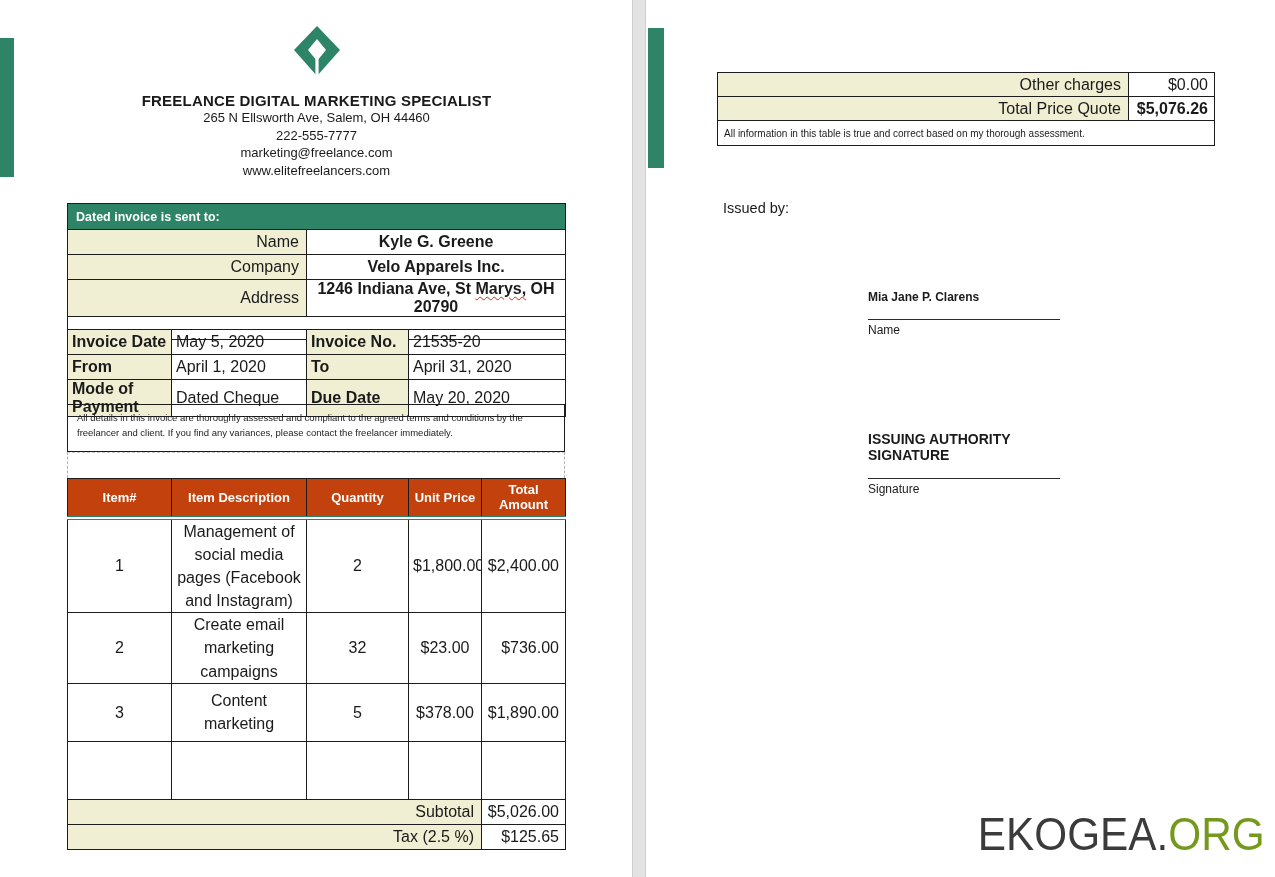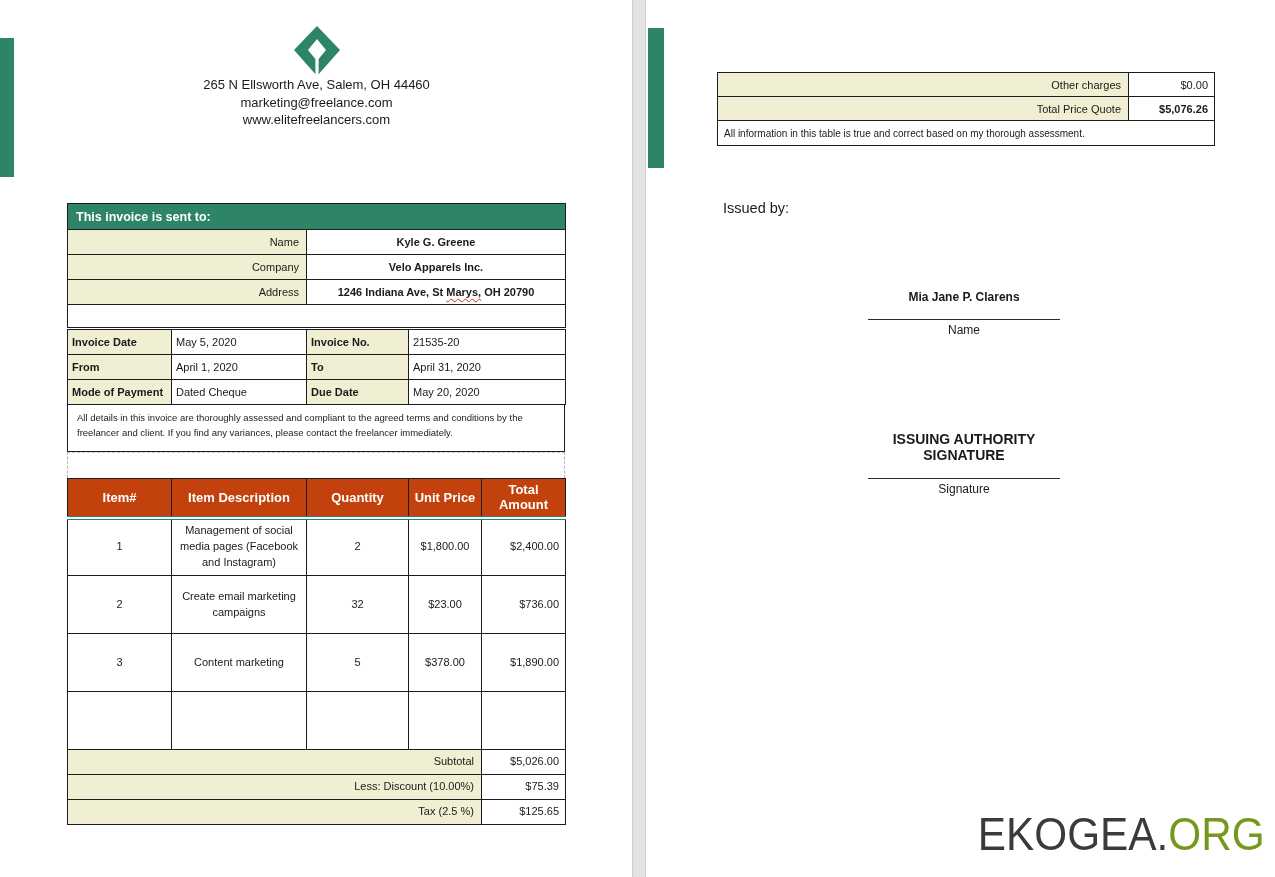--- a/index.html
+++ b/index.html
@@ -17,21 +17,21 @@
   .green-bar.right-page { left:648px; top:28px; width:16px; height:140px; }
 
   
   .letterhead { position:absolute; left:68px; top:26px; width:497px; text-align:center; }
   .letterhead svg { display:block; margin:0 auto; }
   .lh-title { font-size:15px; font-weight:bold; margin-top:16px; letter-spacing:.2px; }
   .lh-line  { font-size:13px; line-height:17.5px; }
 
   
   table { border-collapse:collapse; table-layout:fixed; }
-  td, th { border:1px solid #1c1c1c; font-size:11px; padding:0 4px; overflow:hidden; }
+  td, th { border:1px solid #1c1c1c; font-size:16px; padding:0 4px; overflow:hidden; }
   .khaki { background:#f0efd3; }
 
   
   .recipient { position:absolute; left:67px; top:203px; width:498px; }
   .recipient th.bar { background:#2e8466; color:#fff; text-align:left;
     font-size:12.5px; height:26px; padding-left:8px; }
   .recipient td.lab { text-align:right; height:25px; padding-right:7px; }
   .recipient td.val { text-align:center; font-weight:bold; }
   .recipient tr.empty td { height:23px; }
 
@@ -61,21 +61,21 @@
   
   .totals { position:absolute; left:717px; top:72px; width:497px; }
   .totals td { height:24px; }
   .totals td.lab { text-align:right; padding-right:7px; }
   .totals td.val { text-align:right; padding-right:6px; }
   .totals td.val.bold { font-weight:bold; }
   .totals td.note { text-align:left; font-size:10px; height:25px; padding-left:6px; }
 
   .issued-by { position:absolute; left:723px; top:200px; font-size:14.5px; color:#1a1a1a; }
 
-  .sig-block { position:absolute; width:192px; text-align:center; }
+  .sig-block { position:absolute; width:192px; text-align:left; }
   .sig-block.name-pos { left:868px; top:290px; }
   .sig-block.sign-pos { left:868px; top:431px; }
   .sig-title { font-weight:bold; font-size:12px; }
   .sig-block.sign-pos .sig-title { font-size:14px; }
   .sig-line { border-top:1px solid #2b2b2b; margin-top:15px; }
   .sig-caption { font-size:12px; margin-top:3px; }
 
   
   .brand { position:absolute; right:10px; top:808px; font-size:47px; line-height:1.1;
     color:#3b3b3b; white-space:nowrap; transform:scaleX(.9); transform-origin:100% 50%; }
@@ -93,33 +93,35 @@
 
   <div class="green-bar left-page"></div>
   <div class="green-bar right-page"></div>
 
   <div class="letterhead">
     <svg width="46" height="50" viewBox="0 0 46 50">
       <polygon points="23,0 46,24 23,50 0,24" fill="#2e8466"></polygon>
       <polygon points="23,13 32,24 23,35 14,24" fill="#ffffff"></polygon>
       <rect x="21.4" y="30" width="3.2" height="20" fill="#ffffff"></rect>
     </svg>
+    <div class="lh-title">FREELANCE DIGITAL MARKETING SPECIALIST</div>
     <div class="lh-line">265 N Ellsworth Ave, Salem, OH 44460</div>
+    <div class="lh-line">222-555-7777</div>
     <div class="lh-line">marketing@freelance.com</div>
     <div class="lh-line">www.elitefreelancers.com</div>
   </div>
 
   <table class="recipient">
     <colgroup>
         <col style="width:239px">
         <col style="width:259px">
       </colgroup>
     <tbody>
         <tr>
-          <th class="bar" colspan="2">This invoice is sent to:</th>
+          <th class="bar" colspan="2">Dated invoice is sent to:</th>
         </tr>
     <tr>
       <td class="lab khaki">Name</td>
       <td class="val">Kyle G. Greene</td>
     </tr>
     <tr>
       <td class="lab khaki">Company</td>
       <td class="val">Velo Apparels Inc.</td>
     </tr>
     <tr>
@@ -207,24 +209,20 @@
       <td></td>
       <td></td>
       <td></td>
       <td class="money-total"></td>
     </tr>
     <tr class="summary">
       <td class="sum-label khaki" colspan="4">Subtotal</td>
       <td class="sum-value">$5,026.00</td>
     </tr>
     <tr class="summary">
-      <td class="sum-label khaki" colspan="4">Less: Discount (10.00%)</td>
-      <td class="sum-value">$75.39</td>
-    </tr>
-    <tr class="summary">
       <td class="sum-label khaki" colspan="4">Tax (2.5 %)</td>
       <td class="sum-value">$125.65</td>
     </tr>
   </tbody>
     </table>
 
   <table class="totals">
     <colgroup>
         <col style="width:411px">
         <col style="width:86px">

